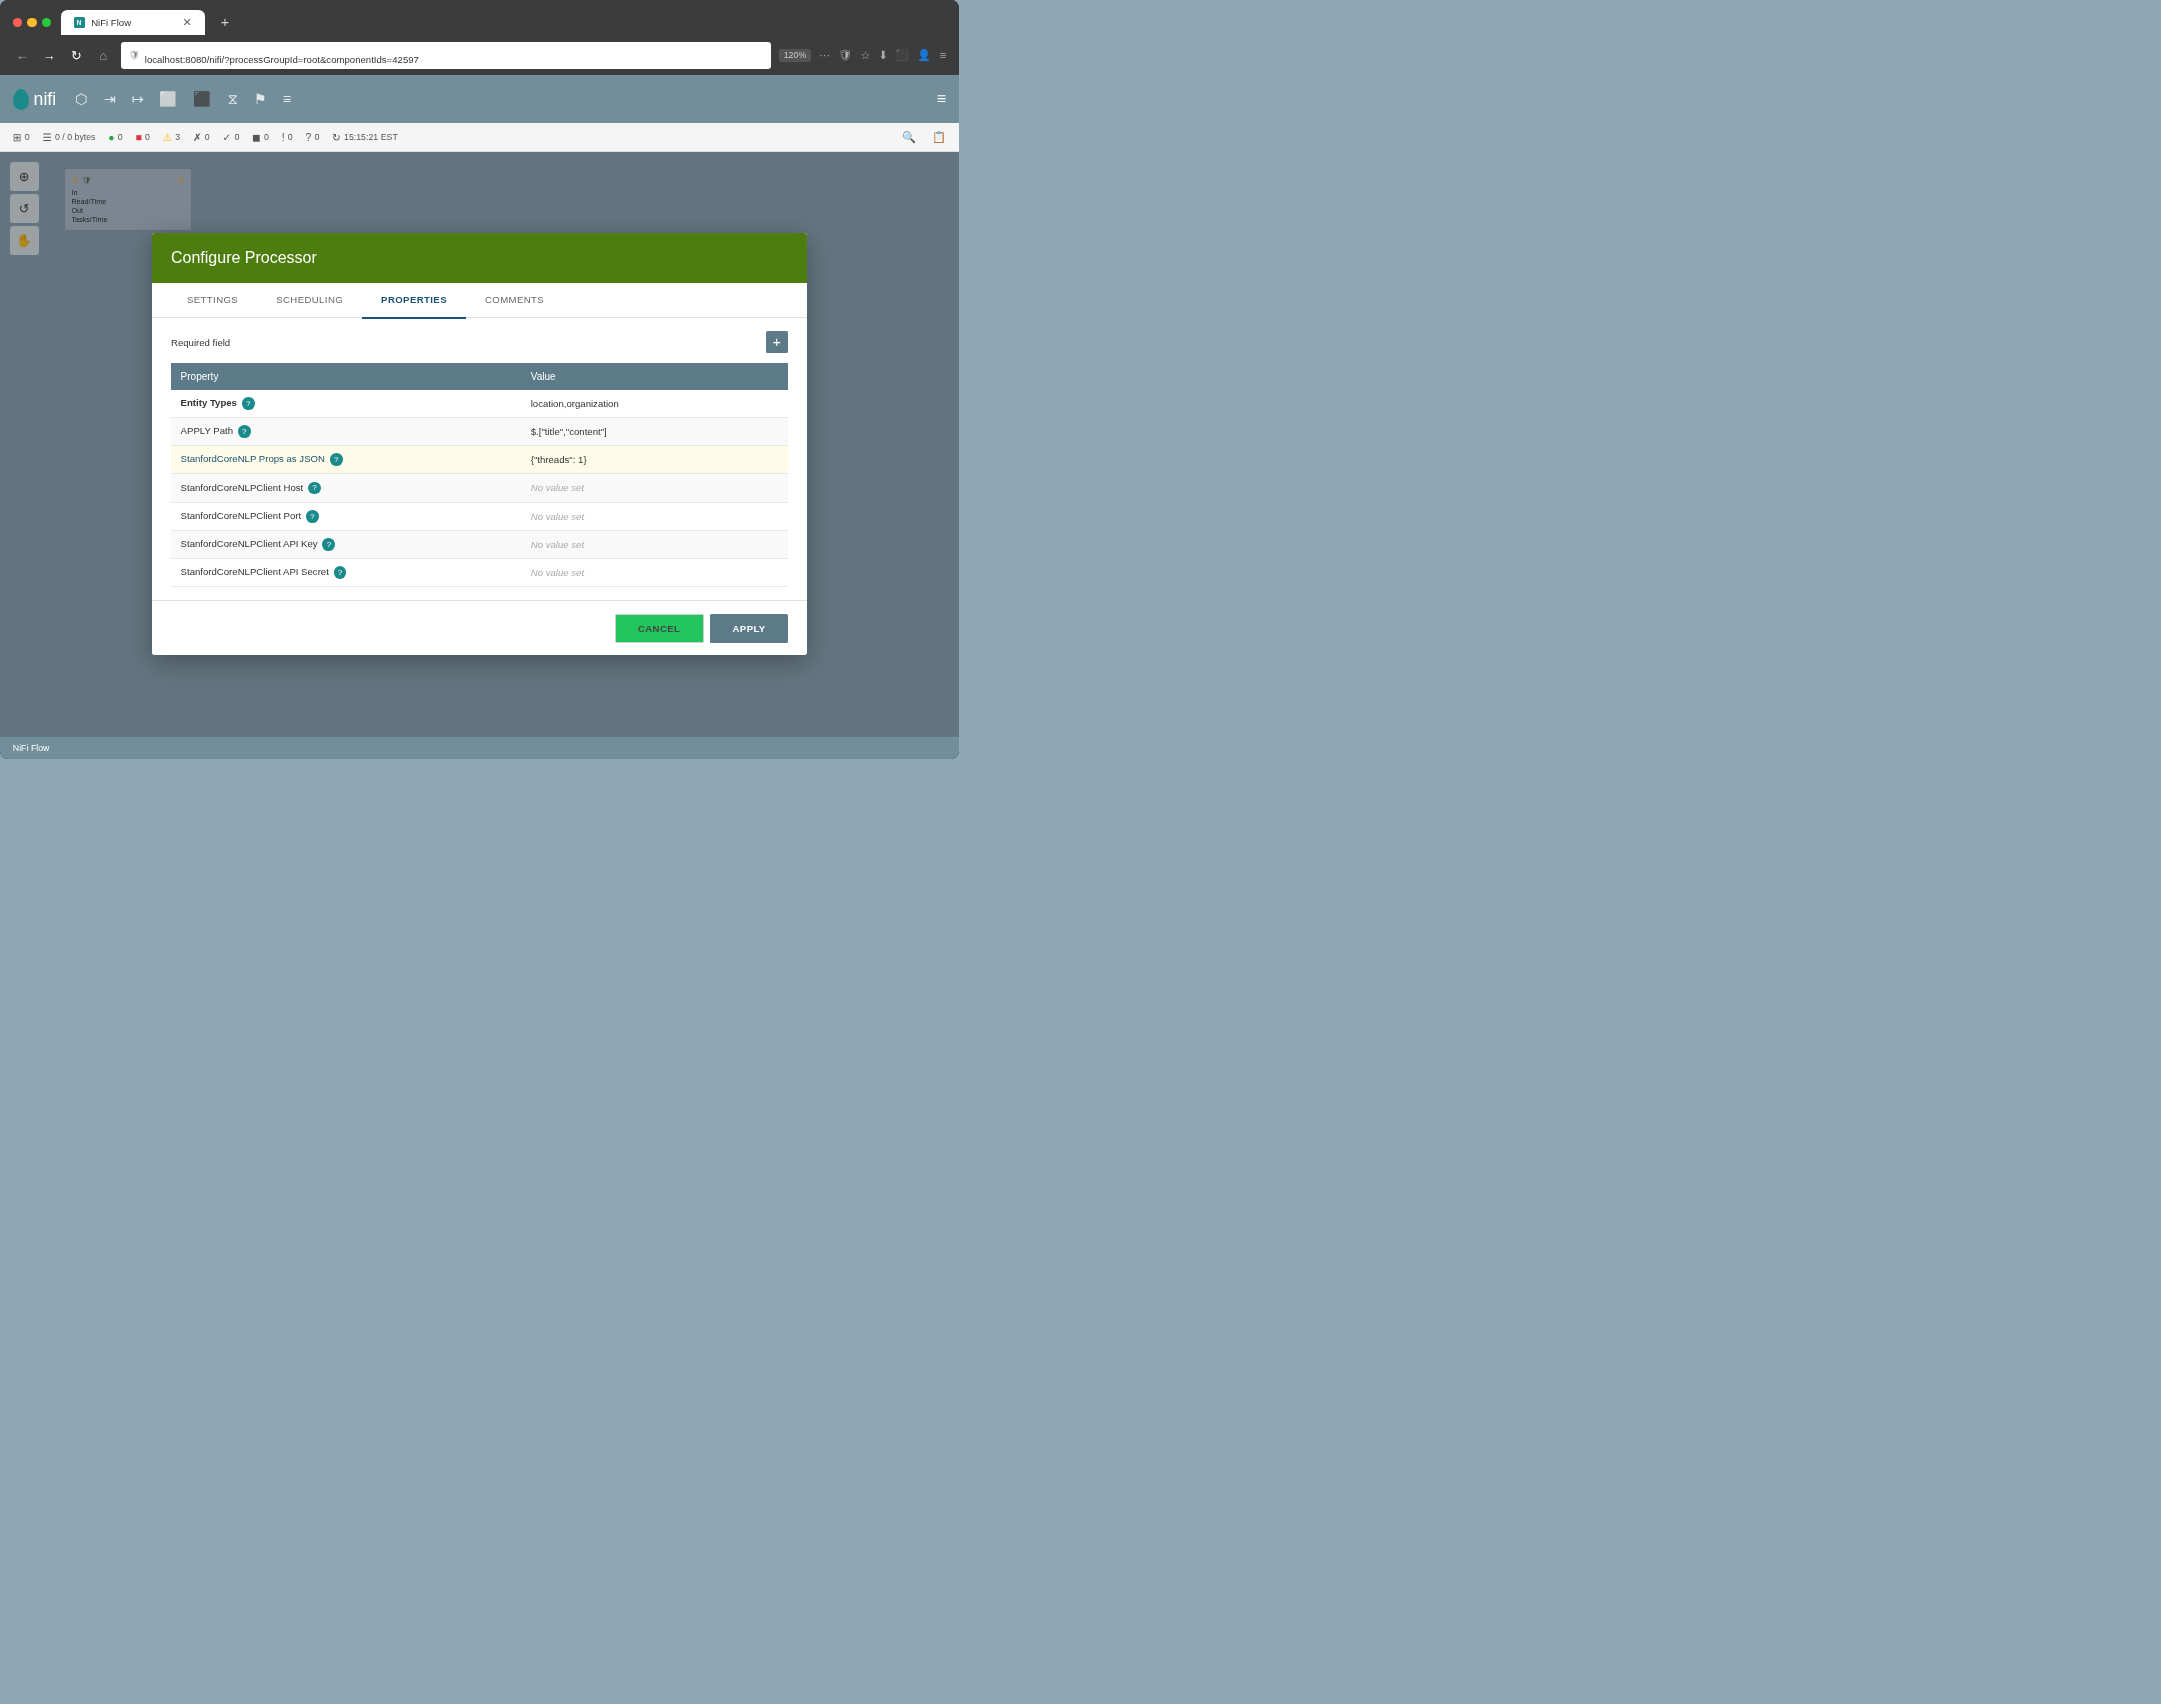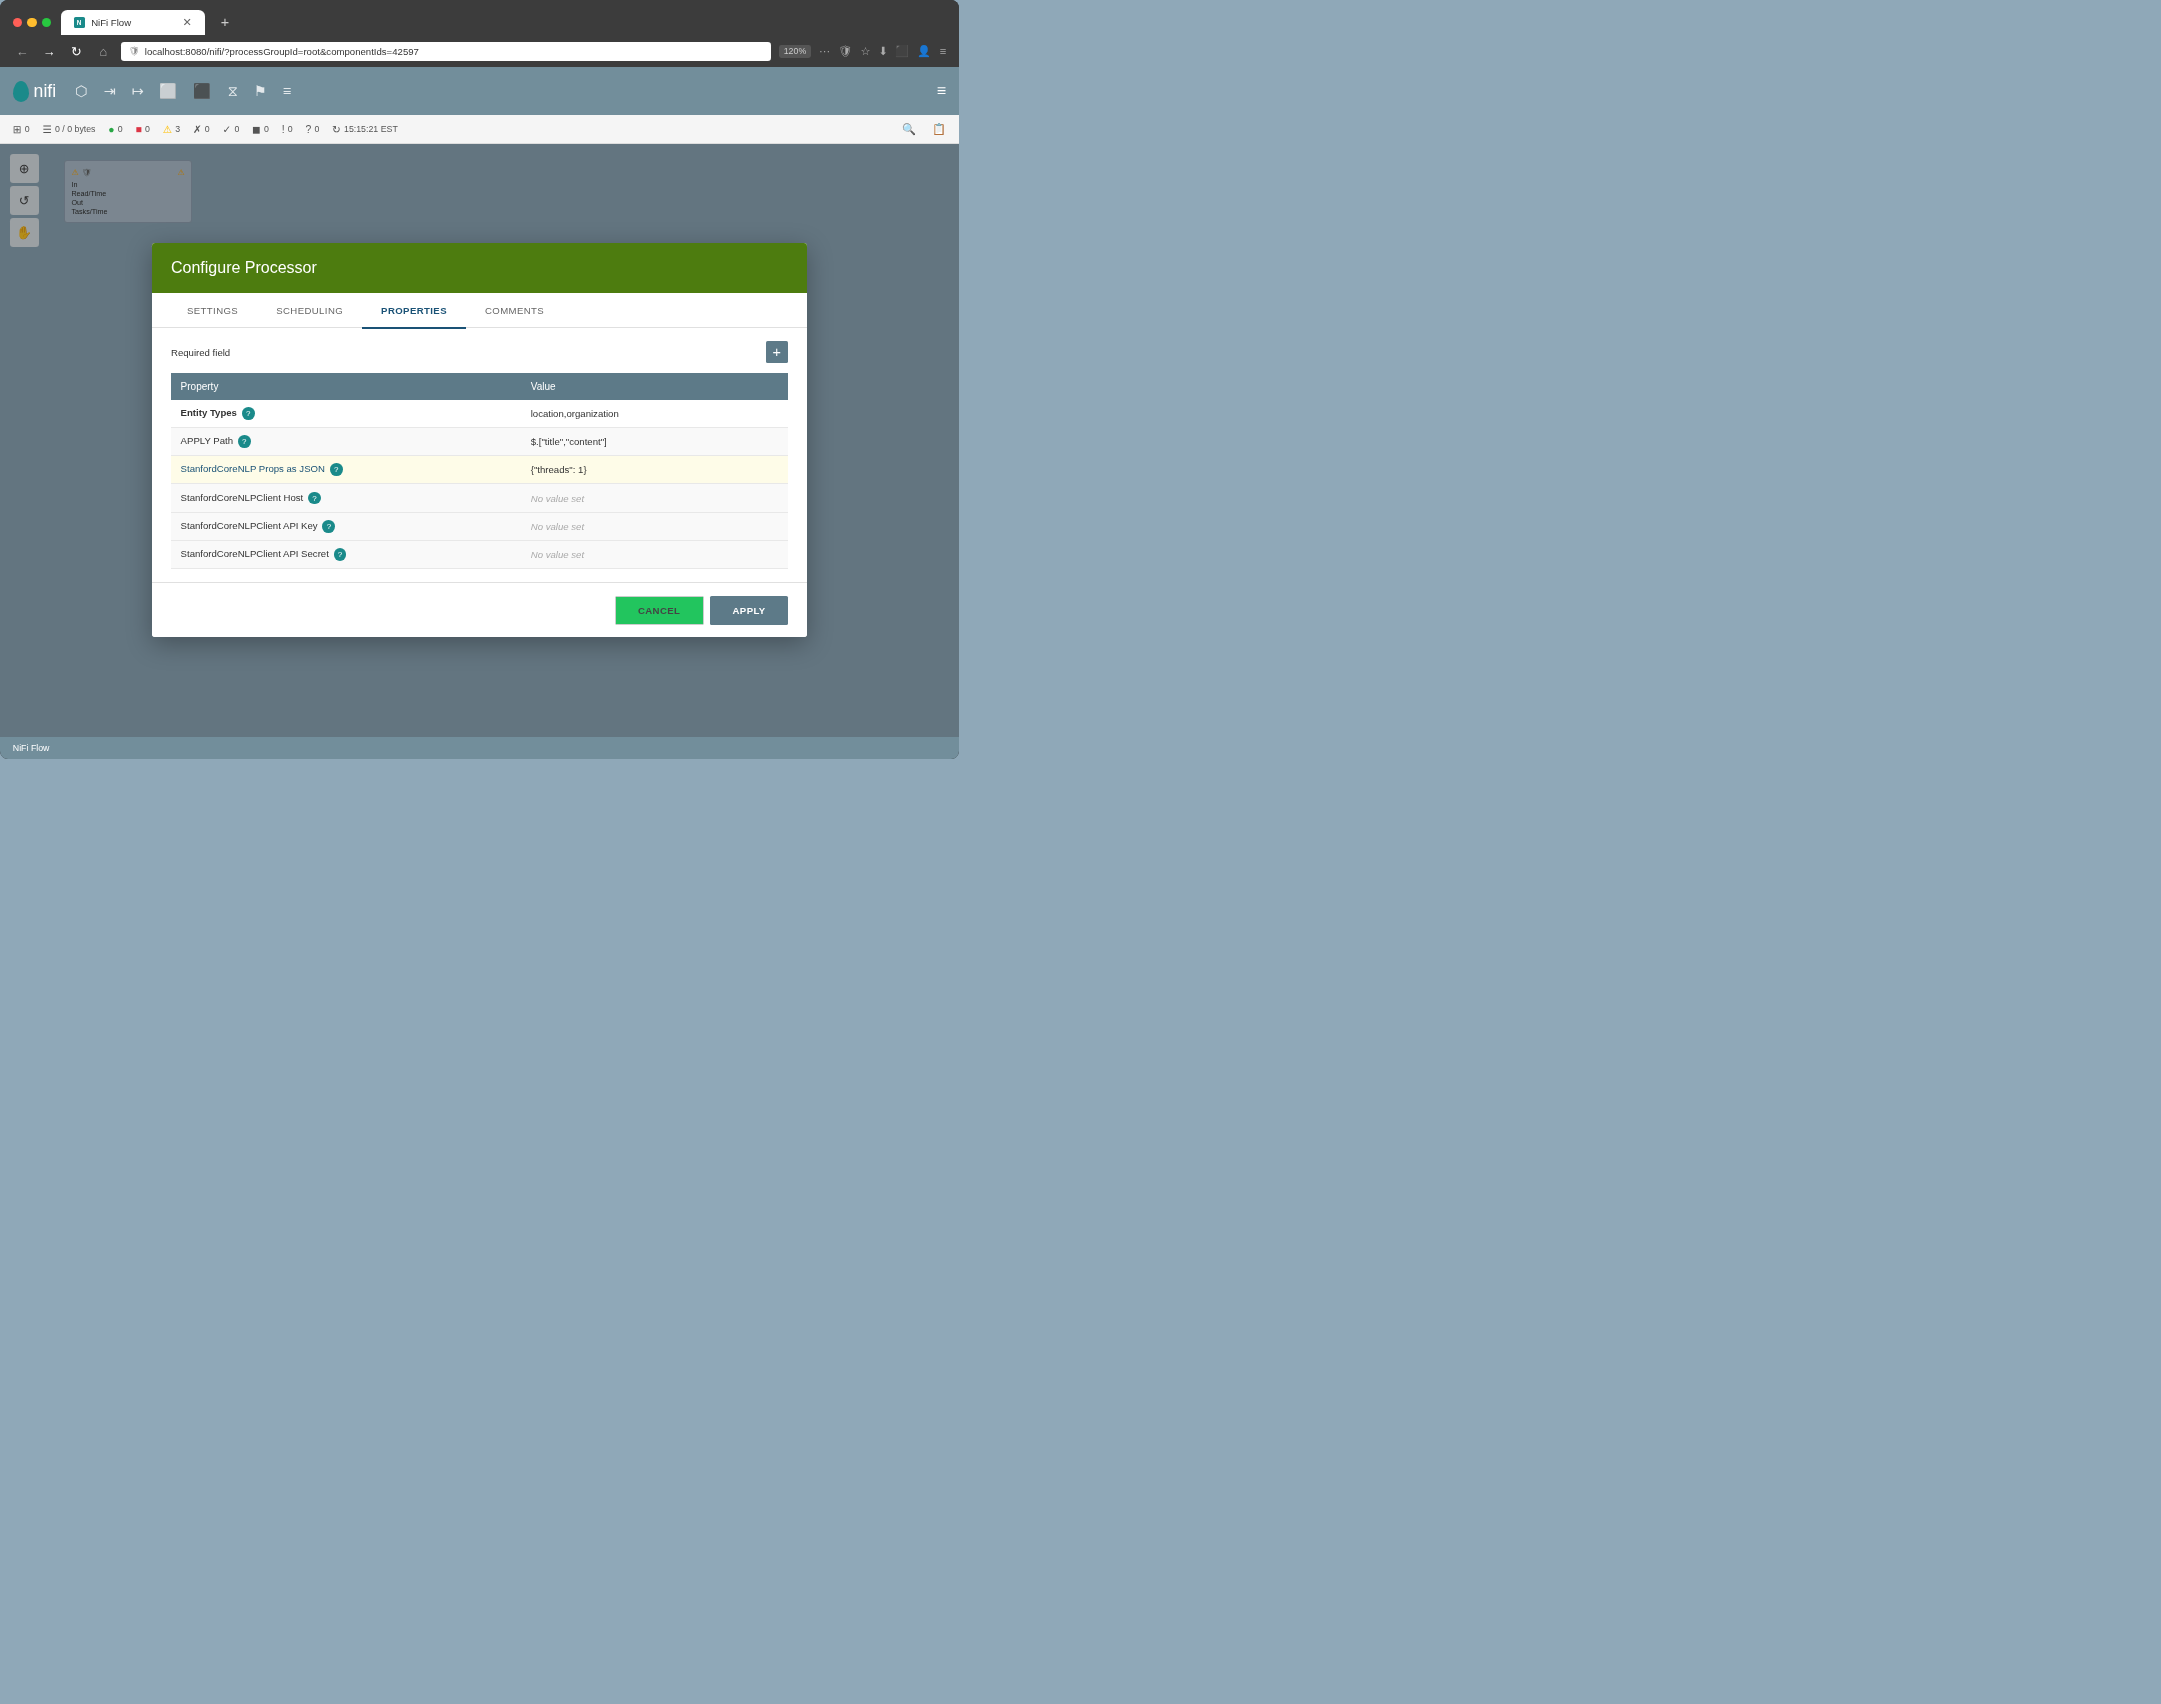--- a/index.html
+++ b/index.html
@@ -114,21 +114,21 @@
       border-radius: 3.2px;
       padding: 4px 8px;
       display: flex;
       align-items: center;
       gap: 4.8px;
       font-size: 9.6px;
       color: #333;
     }
 
     .address-bar .lock-icon { color: #888; font-size: 8.8px; }
-    .address-text { flex: 1; }
+    .address-text { flex: 1; margin-top: 8px; }
 
     .zoom-badge {
       background: #555;
       color: #ccc;
       font-size: 8.8px;
       padding: 1.6px 4.8px;
       border-radius: 2.4px;
     }
 
     .toolbar-actions {
@@ -665,20 +665,30 @@
                   <td>
                     <div class="td-prop">
                       <span>StanfordCoreNLPClient Host</span>
                       <span class="help-icon">?</span>
                     </div>
                   </td>
                   <td class="no-value">No value set</td>
                   <td></td>
                 </tr>
 
+                <tr>
+                  <td>
+                    <div class="td-prop">
+                      <span>StanfordCoreNLPClient Port</span>
+                      <span class="help-icon">?</span>
+                    </div>
+                  </td>
+                  <td class="no-value">No value set</td>
+                  <td></td>
+                </tr>
 
                 <tr style="background:#f9f9f9;">
                   <td>
                     <div class="td-prop">
                       <span>StanfordCoreNLPClient API Key</span>
                       <span class="help-icon">?</span>
                     </div>
                   </td>
                   <td class="no-value">No value set</td>
                   <td></td>

